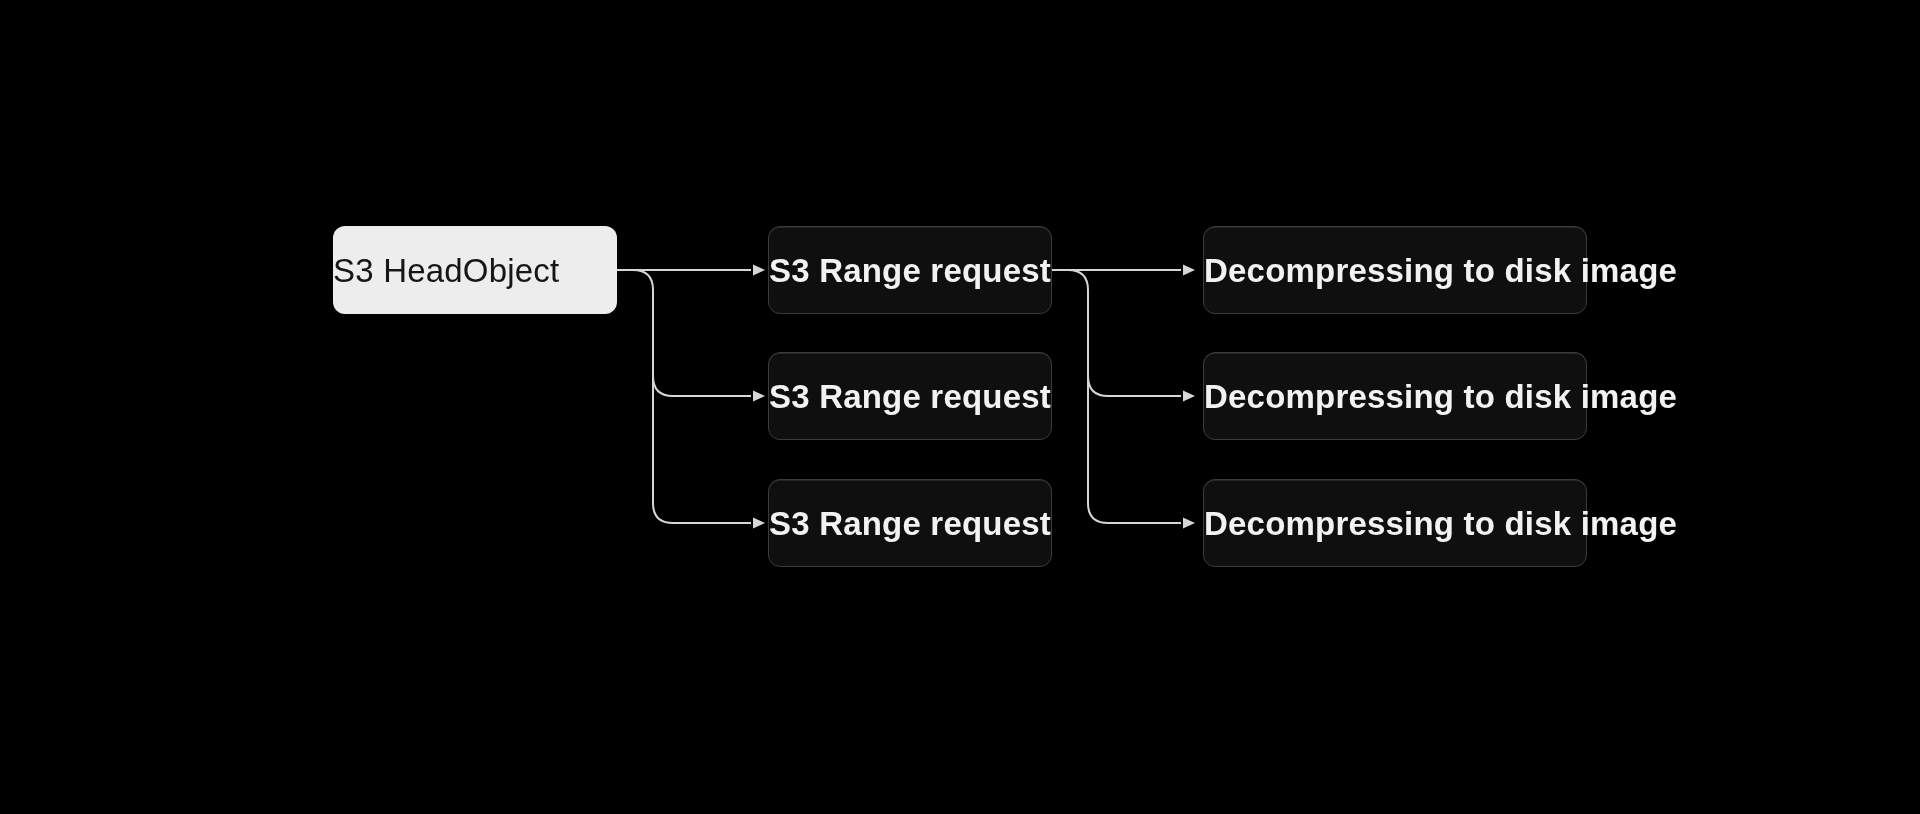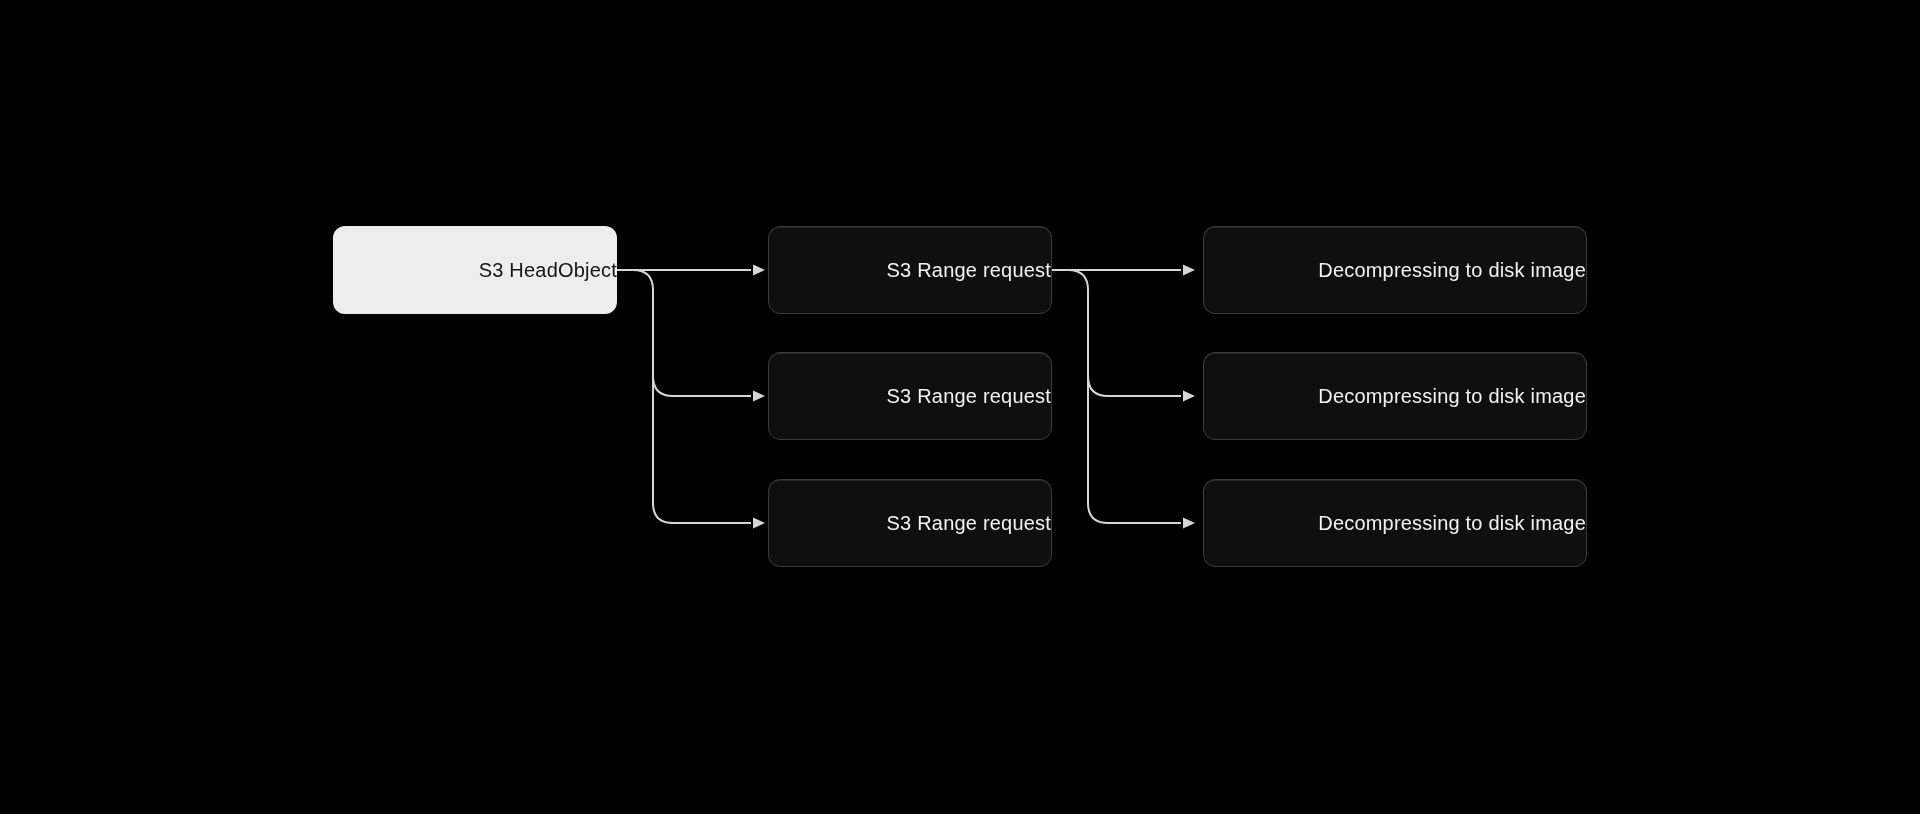--- a/index.html
+++ b/index.html
@@ -25,36 +25,37 @@
     position:absolute;
     left:0;top:0;
     width:1920px;height:814px;
     display:block;
     pointer-events:none;
   }
   .node{
     position:absolute;
     display:flex;
     align-items:center;
-    justify-content:flex-end;
+    justify-content:flex-start;
     border-radius:12px;
-    font-size:20px;
+    font-size:33px;
     line-height:1;
     white-space:nowrap;
     letter-spacing:0.2px;
   }
   .node.light{
     background:var(--light-node-fill);
     color:var(--light-node-text);
   }
   .node.dark{
     background:var(--dark-node-fill);
     color:var(--dark-node-text);
     border:1px solid var(--dark-node-border);
     box-shadow:inset 0 1px 0 rgba(255,255,255,0.10);
+    font-weight:bold;
   }
   .edge{
     stroke:var(--connector);
     stroke-width:2;
     fill:none;
   }
   .arrowhead{
     fill:var(--connector);
     stroke:none;
   }

